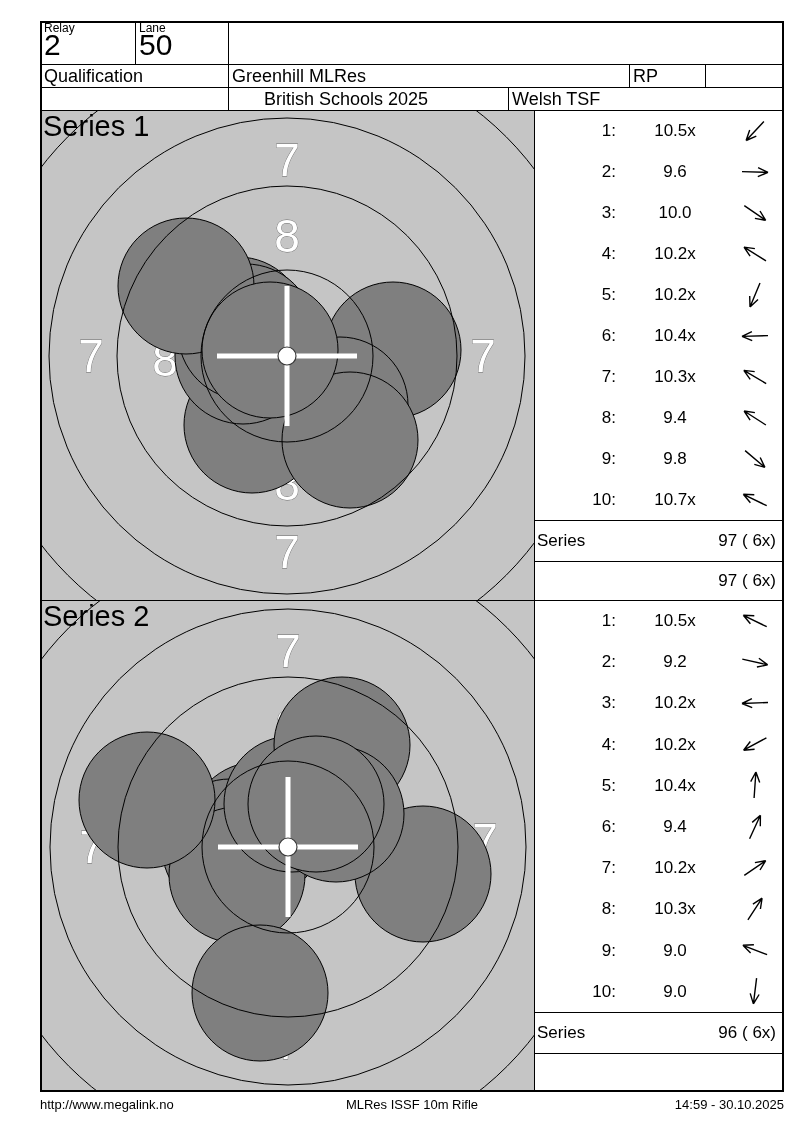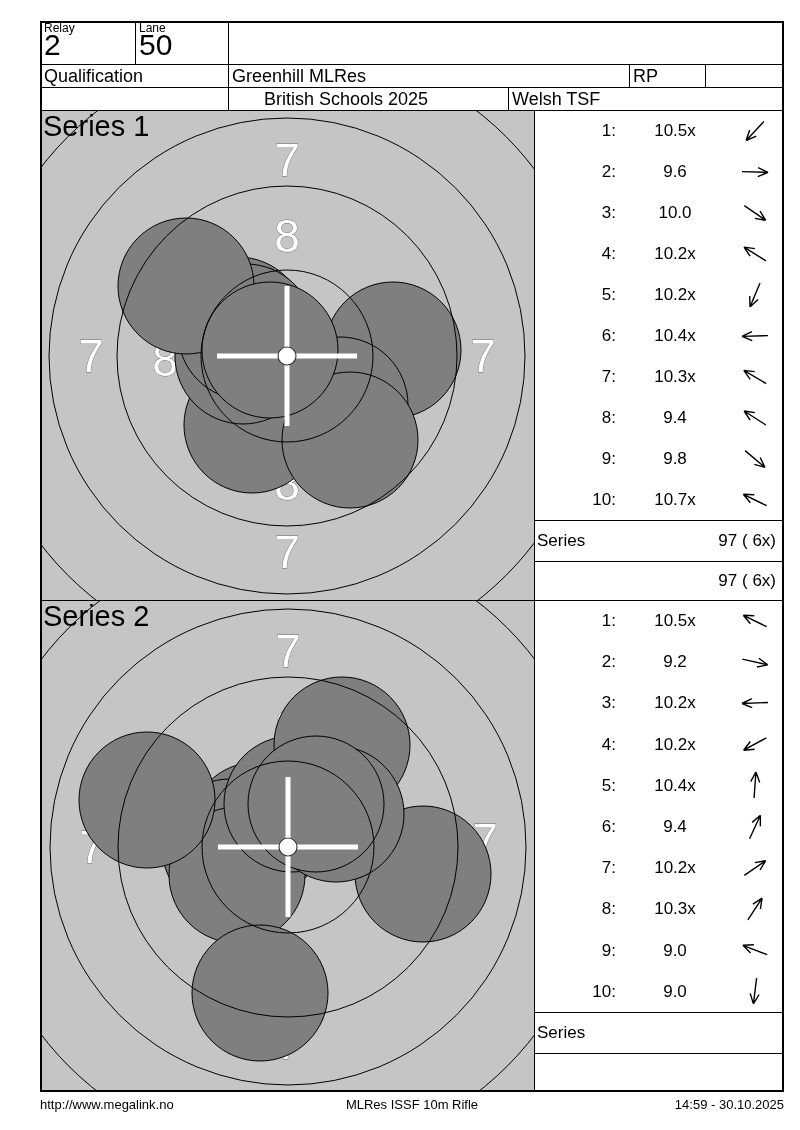--- a/index.html
+++ b/index.html
@@ -198,20 +198,21 @@
     </div>
 
   <div class="txt series-title" style="left:43px;top:111px;">Series 1</div>
   <div class="txt series-title" style="left:43px;top:601px;">Series 2</div>
 
   <div class="txt panel-txt" style="left:537px;top:520px;line-height:41px;">Series</div>
   <div class="txt panel-txt right-al" style="left:584px;top:520px;width:192px;line-height:41px;">97 ( 6x)</div>
   <div class="txt panel-txt right-al" style="left:584px;top:561px;width:192px;line-height:39px;">97 ( 6x)</div>
 
   <div class="txt panel-txt" style="left:537px;top:1012px;line-height:41px;">Series</div>
+  <div class="txt panel-txt right-al" style="left:584px;top:1012px;width:192px;line-height:41px;">96 ( 6x)</div>
 
   <div class="ln" style="left:40px;top:21px;width:744px;height:2px;"></div>
   <div class="ln" style="left:40px;top:64px;width:744px;height:1px;"></div>
   <div class="ln" style="left:40px;top:87px;width:744px;height:1px;"></div>
   <div class="ln" style="left:40px;top:110px;width:744px;height:1px;"></div>
   <div class="ln" style="left:40px;top:600px;width:744px;height:1px;"></div>
   <div class="ln" style="left:40px;top:1090px;width:744px;height:2px;"></div>
 
   <div class="ln" style="left:40px;top:21px;width:2px;height:1071px;"></div>
   <div class="ln" style="left:782px;top:21px;width:2px;height:1071px;"></div>

